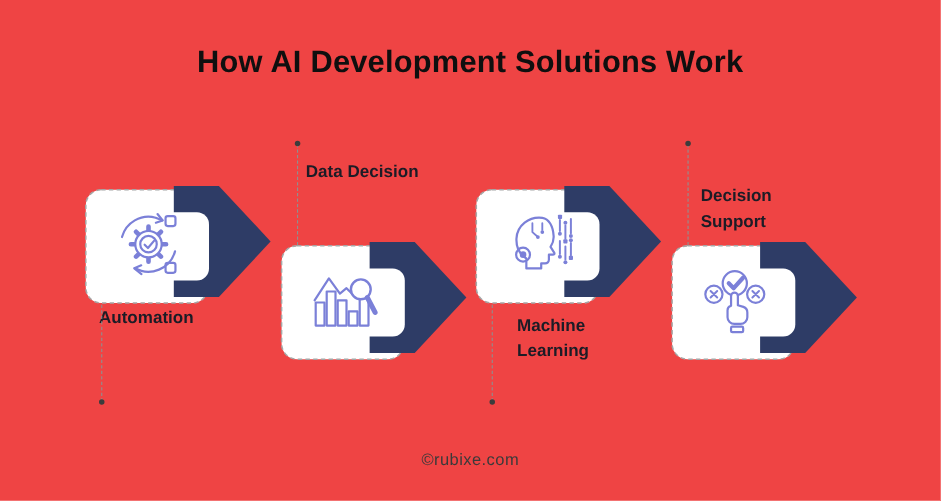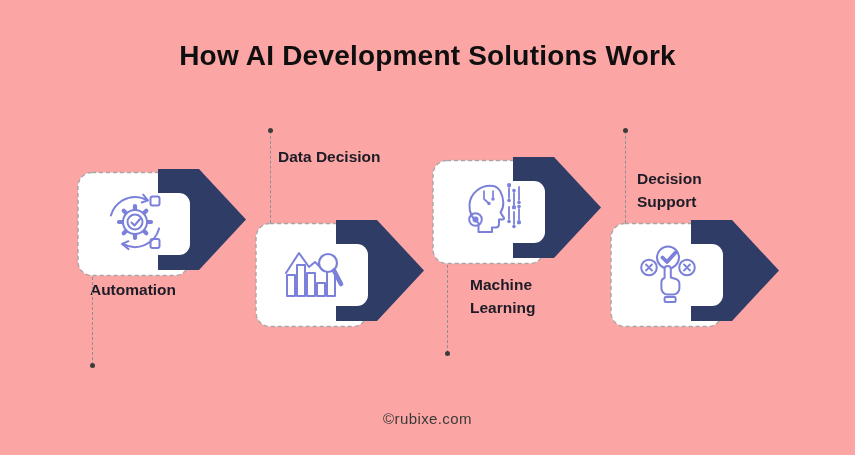--- a/index.html
+++ b/index.html
@@ -10,21 +10,21 @@
     --connector-gray:#8f8f8f;
     --dot-dark:#3c3c3c;
     --box-border:#a6a6a6;
   }
   *{box-sizing:border-box;}
   html,body{margin:0;padding:0;}
   body{
     width:855px;height:455px;overflow:hidden;background:#ffffff;
     font-family:"Liberation Sans",sans-serif;
   }
-  .stage{position:relative;width:855px;height:455px;background:#fca5a5;}
+  .stage{position:relative;width:855px;height:455px;background:#ef4444;}
   .title{
     position:absolute;top:40px;left:0;width:100%;margin:0;
     text-align:center;font-size:28px;font-weight:700;color:var(--title-black);
     letter-spacing:.2px;
   }
   .unit{position:absolute;width:172px;height:110px;}
   .unit svg{position:absolute;left:0;top:0;overflow:visible;display:block;}
   .boxr{fill:#ffffff;stroke:var(--box-border);stroke-width:1.4;stroke-dasharray:4 3;}
   .arrow{fill:var(--arrow-navy);}
   .notch{fill:#ffffff;}
@@ -32,21 +32,21 @@
   .icon .fill{fill:var(--icon-purple);stroke:none;}
   .icon .wfill{fill:#ffffff;}
   .step-label{
     position:absolute;font-size:15.5px;font-weight:700;color:var(--label-dark);
     line-height:23px;
   }
   .connector{position:absolute;width:0;border-left:1.6px dashed var(--connector-gray);}
   .enddot{position:absolute;width:5px;height:5px;border-radius:50%;background:var(--dot-dark);}
   
   .u1{left:77px;top:168px;}
-  .u3{left:432px;top:156px;}
+  .u3{left:432px;top:168px;}
   .u2{left:255px;top:219px;}
   .u4{left:610px;top:219px;}
   
   .u1 .step-label{left:0;top:110px;width:112px;text-align:center;white-space:nowrap;}
   .u2 .step-label{left:23px;top:-74px;white-space:nowrap;}
   .u3 .step-label{left:38px;top:117px;width:84px;}
   .u4 .step-label{left:27px;top:-88px;width:82px;margin-top:36px;}
   
   .u1 .connector,.u3 .connector{left:15px;top:109px;height:88px;}
   .u1 .enddot,.u3 .enddot{left:13.2px;top:195px;}

